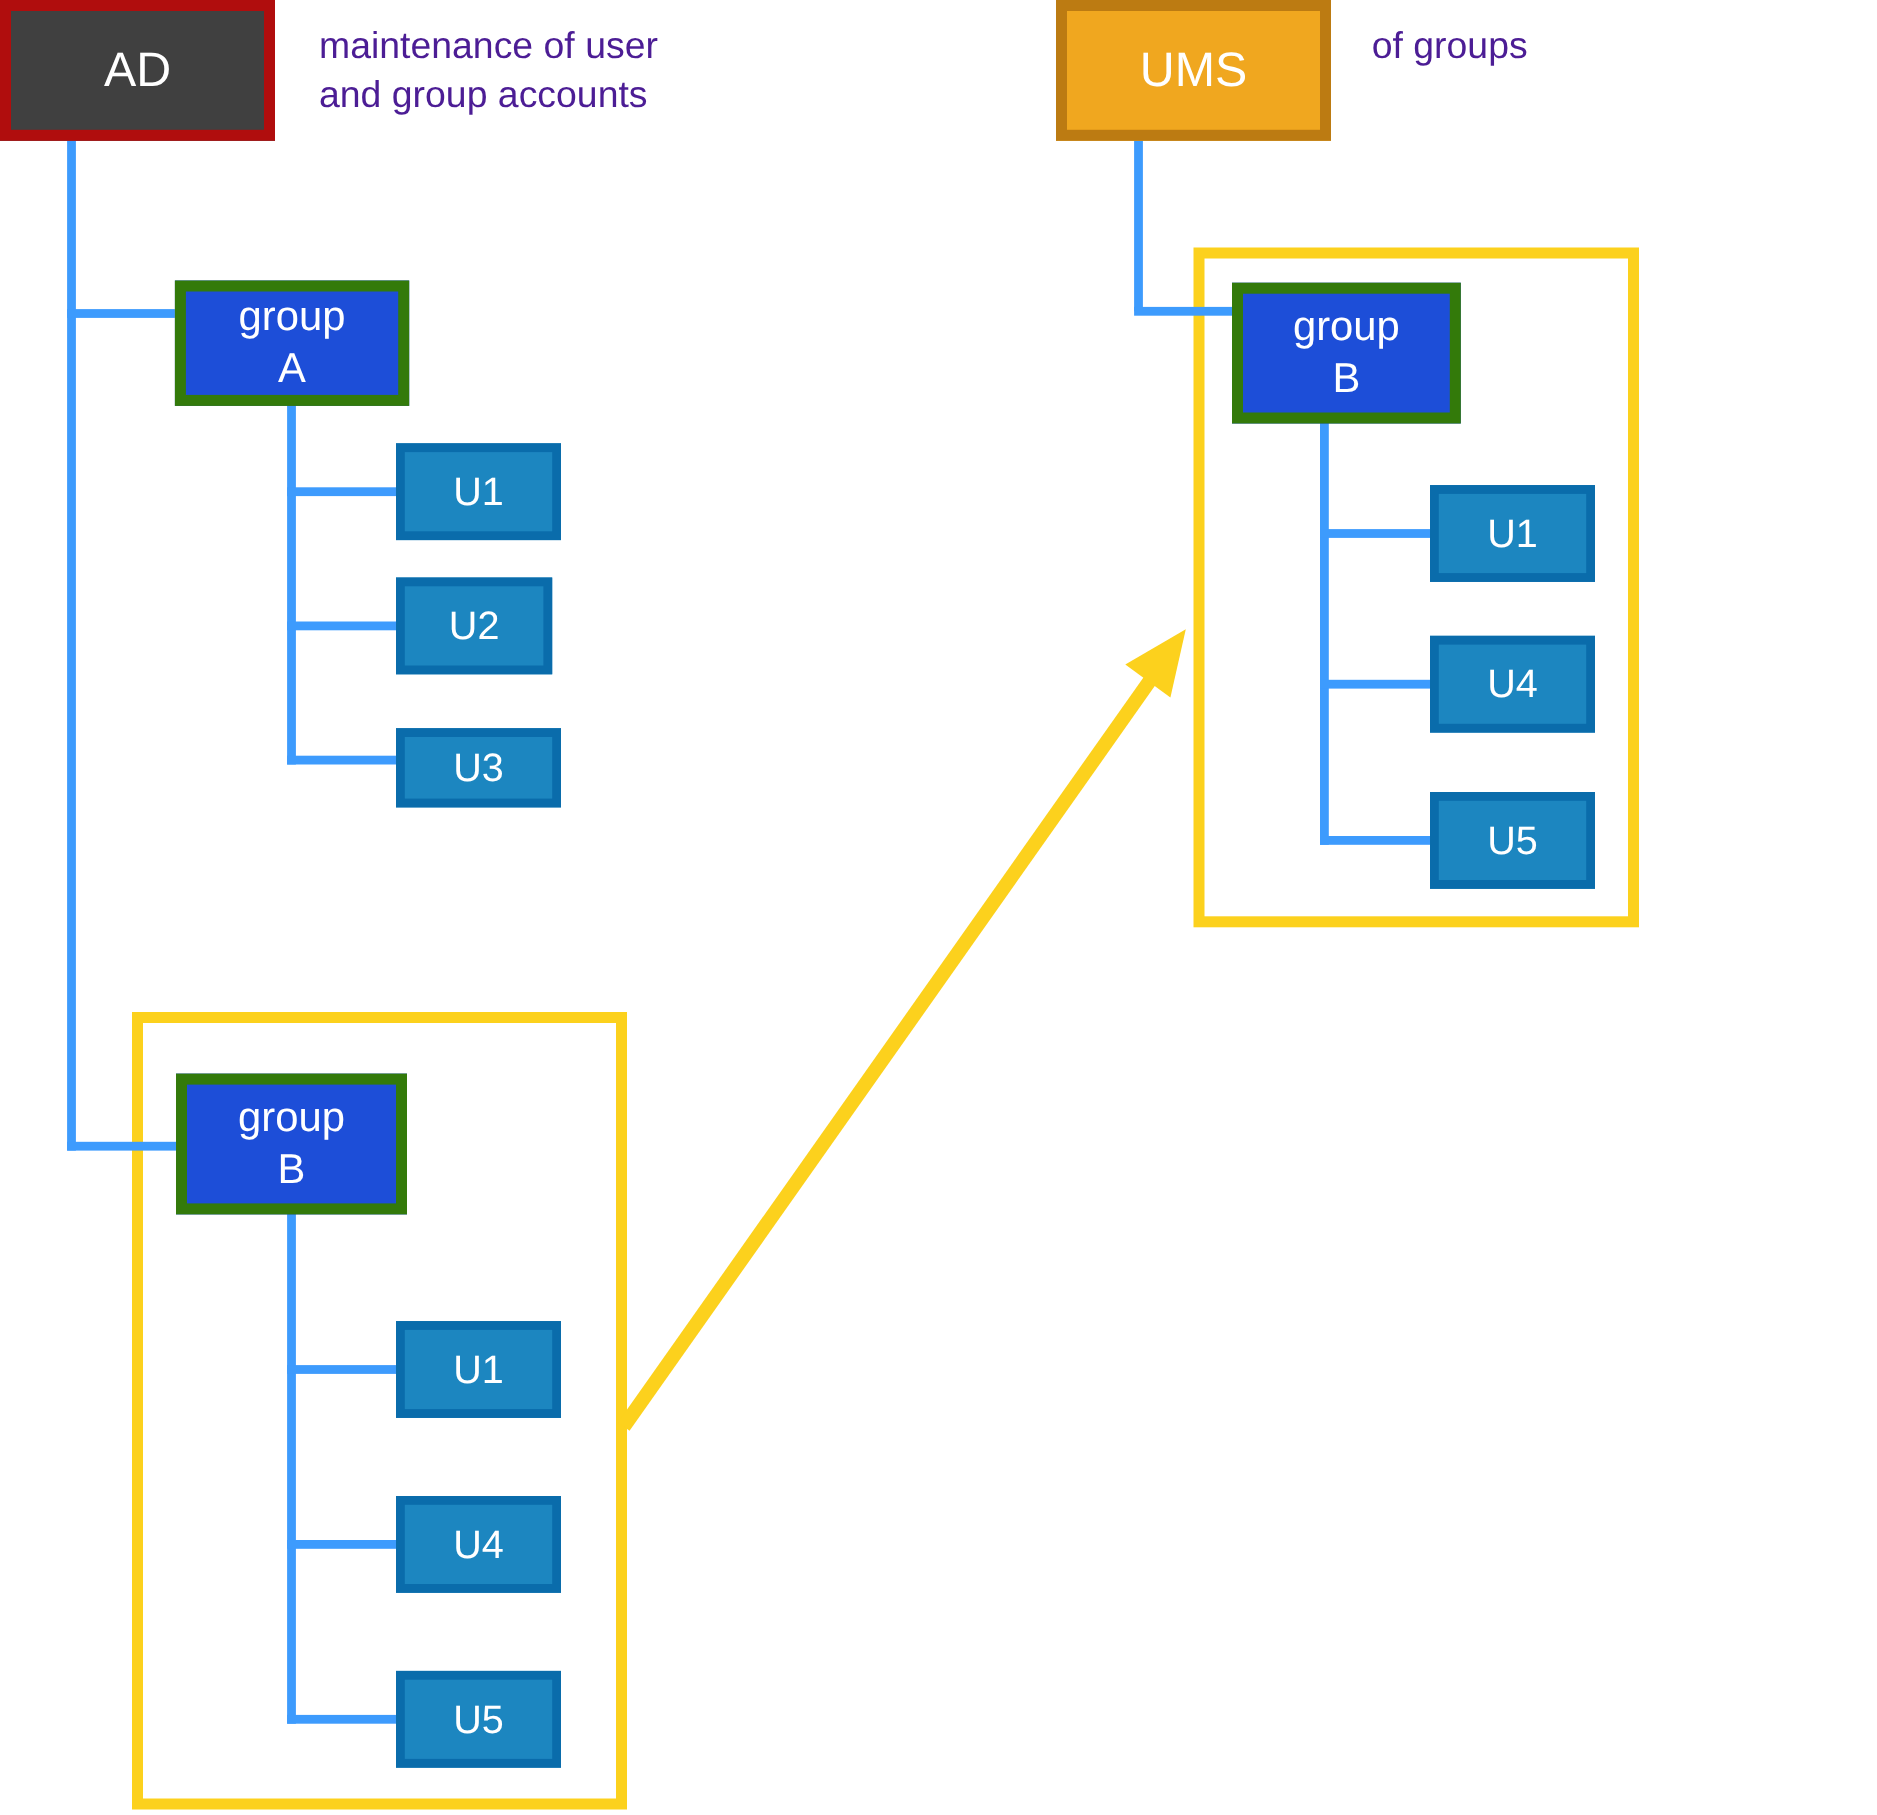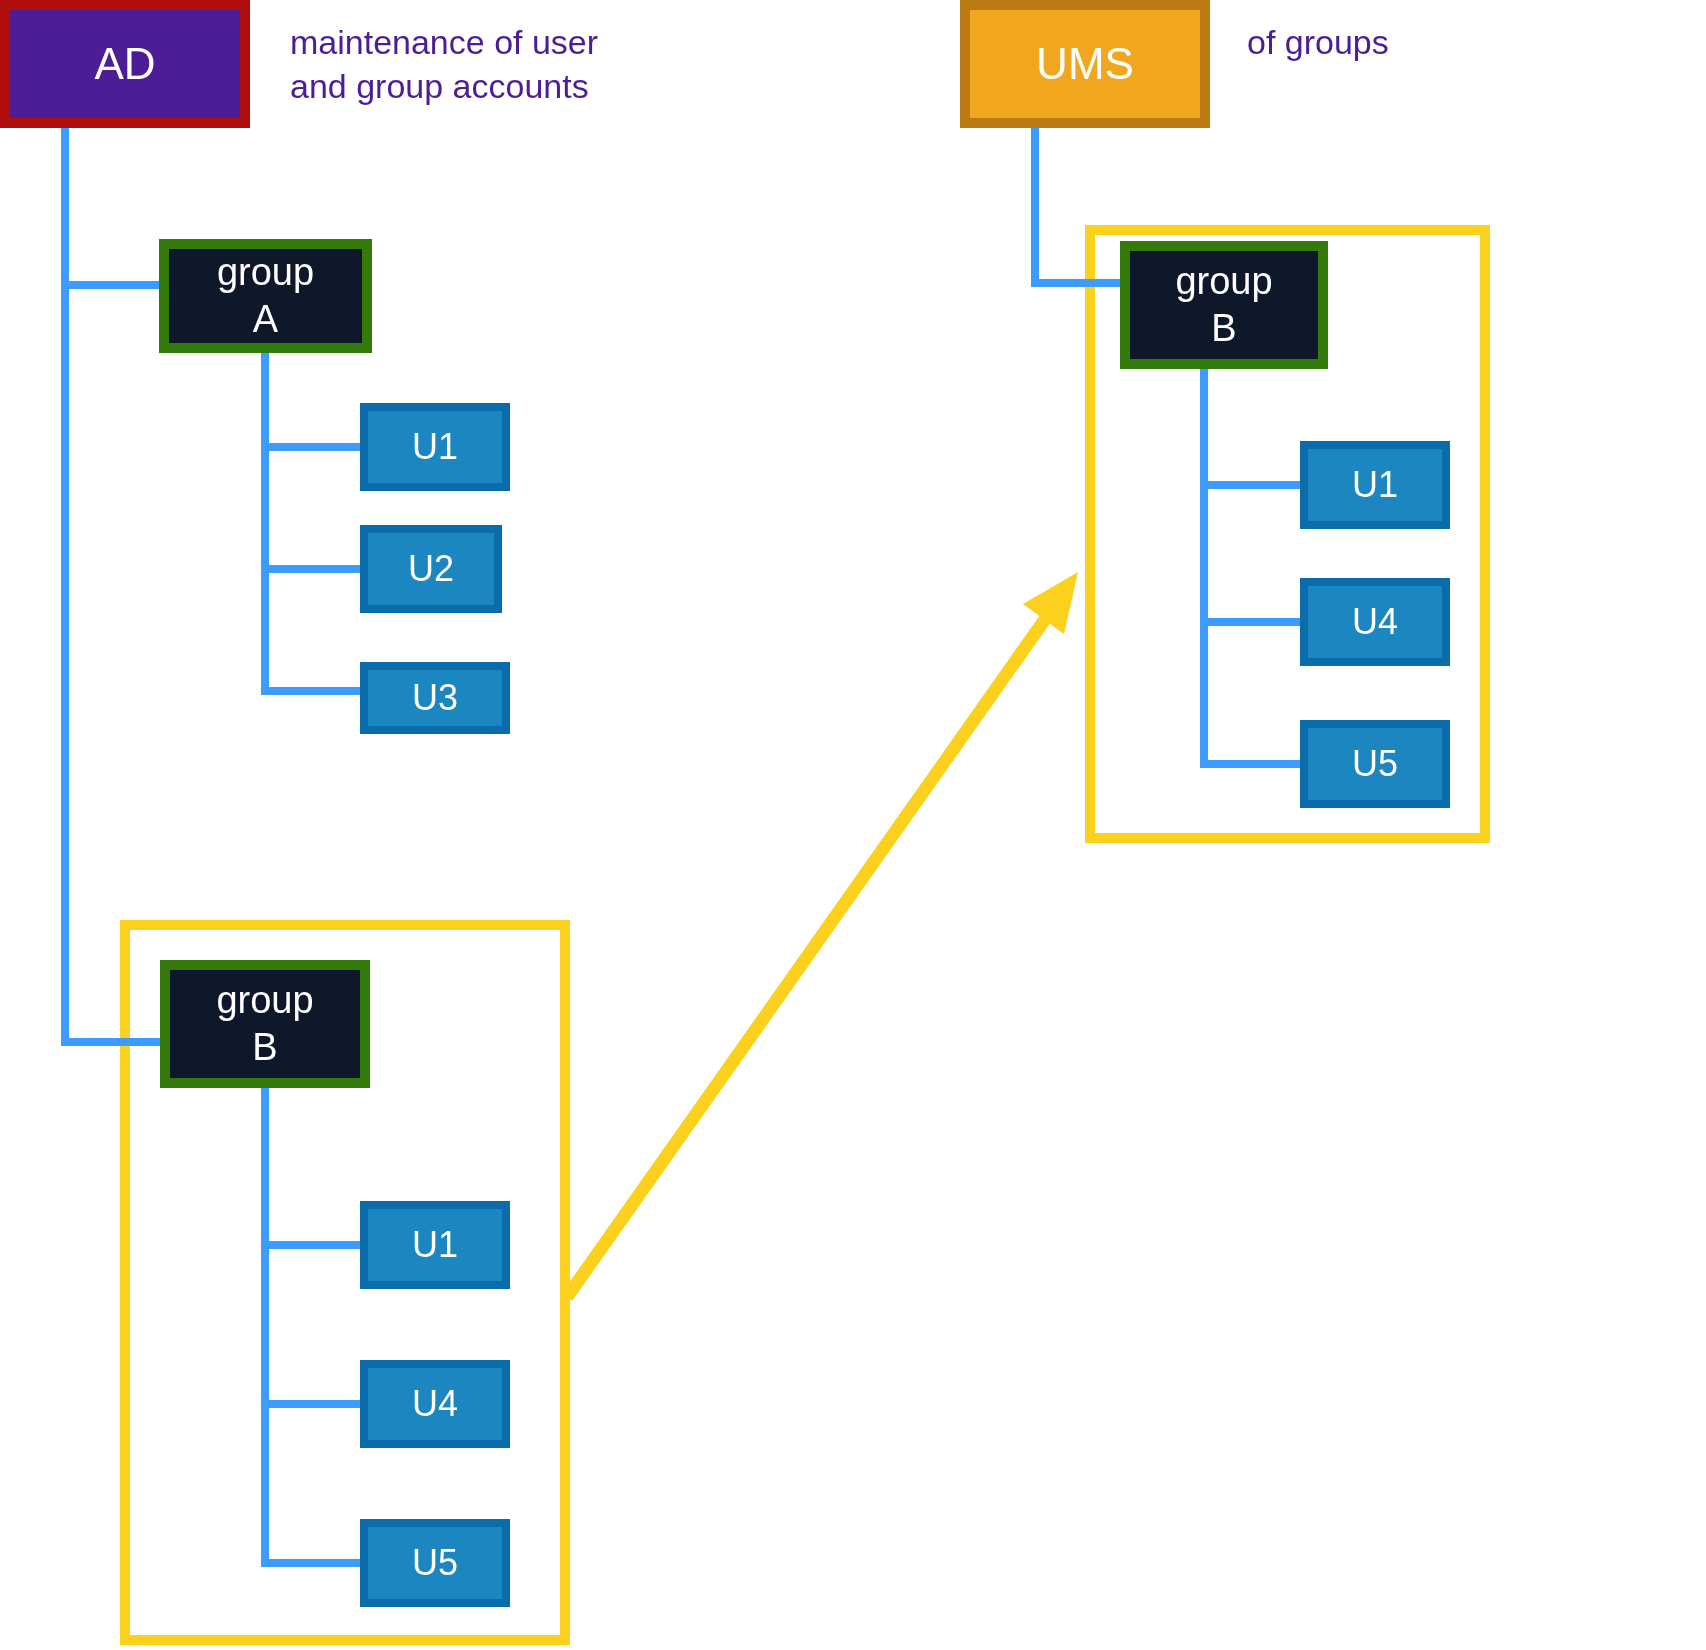--- a/index.html
+++ b/index.html
@@ -8,23 +8,23 @@
 
   
   .hl{position:absolute;border:10px solid #fcd11d;box-sizing:border-box;background:transparent;}
 
   
   .line{position:absolute;background:#3d9bfd;}
 
   
   .box{position:absolute;box-sizing:border-box;display:flex;flex-direction:column;
        align-items:center;justify-content:center;color:#ffffff;text-align:center;}
-  .sys-ad{background:#4c1d95;border:10px solid #b00d0d;font-size:44px;}
+  .sys-ad{background:#404040;border:10px solid #b00d0d;font-size:44px;}
   .sys-ums{background:#f0a71f;border:10px solid #bc7b12;font-size:44px;}
-  .grp{background:#0f172a;border:10px solid #337a0a;font-size:38px;line-height:1.25;}
+  .grp{background:#1d4ed8;border:10px solid #337a0a;font-size:38px;line-height:1.25;margin-top:16px;}
   .usr{background:#1c86c0;border:8px solid #0a6cab;font-size:36px;}
 
   
   .cap{position:absolute;color:#4c1d95;font-size:34px;line-height:44px;white-space:nowrap;}
 
   .arrow-svg{position:absolute;left:0;top:0;pointer-events:none;}
 </style>
 </head>
 <body>
 

